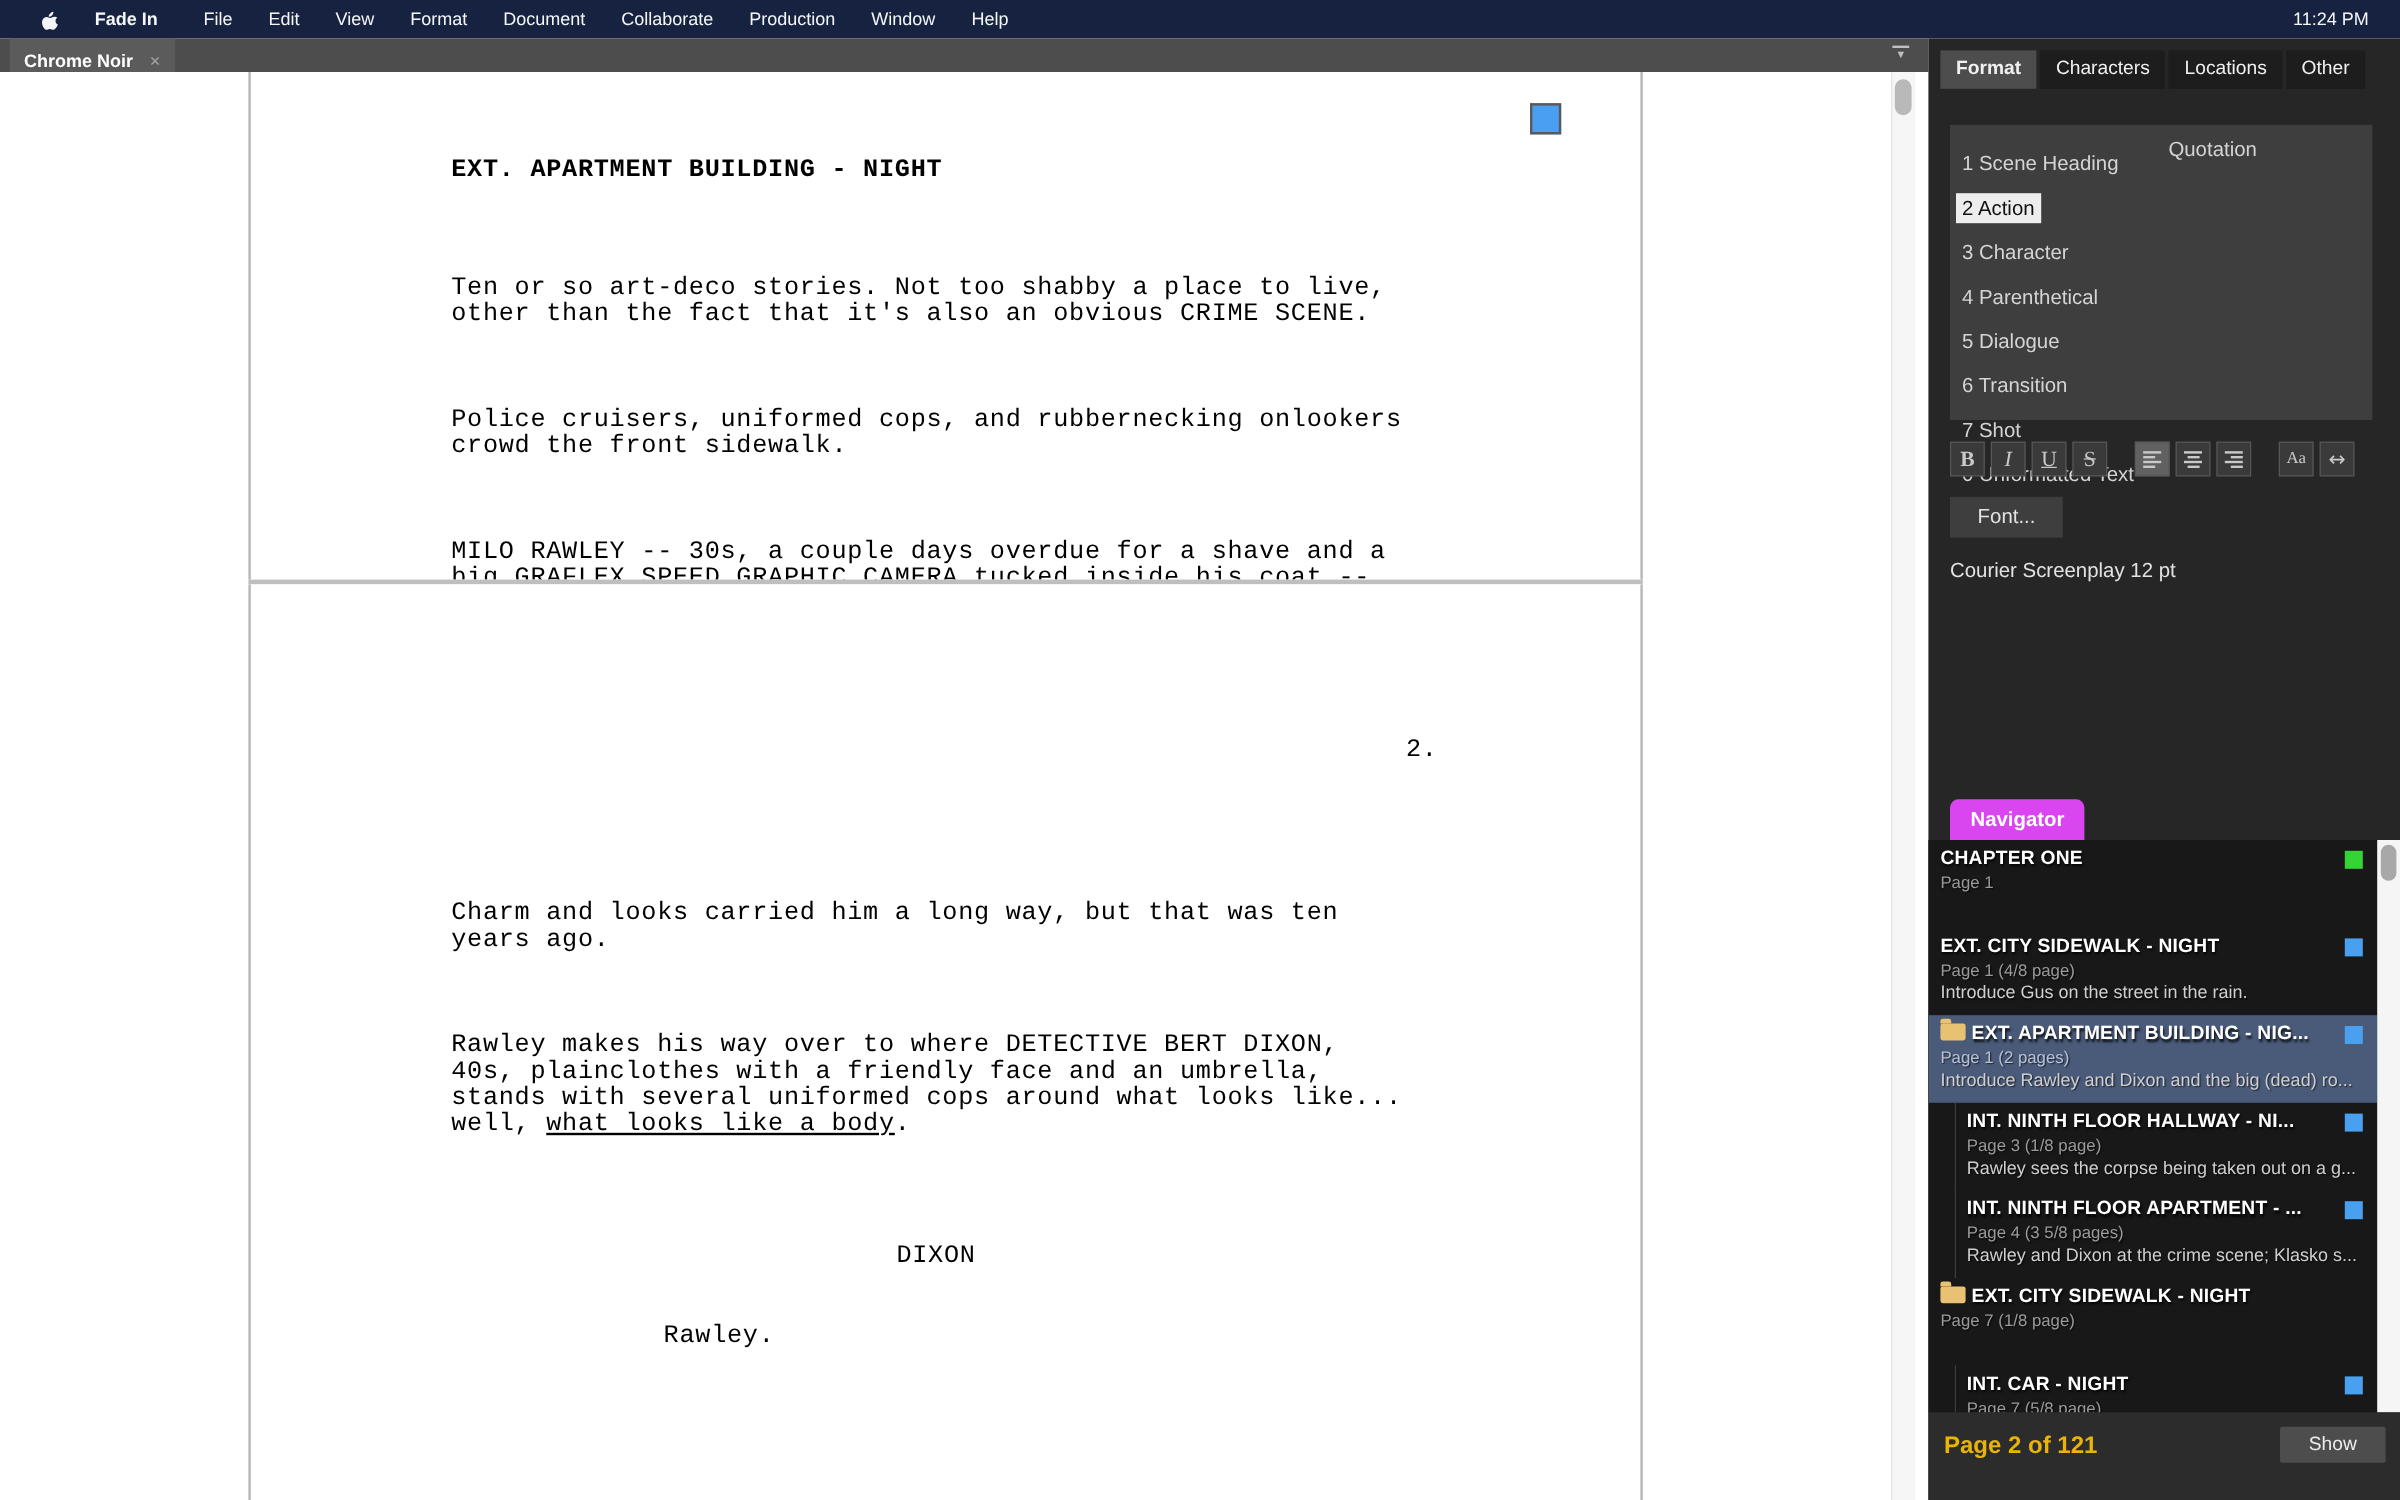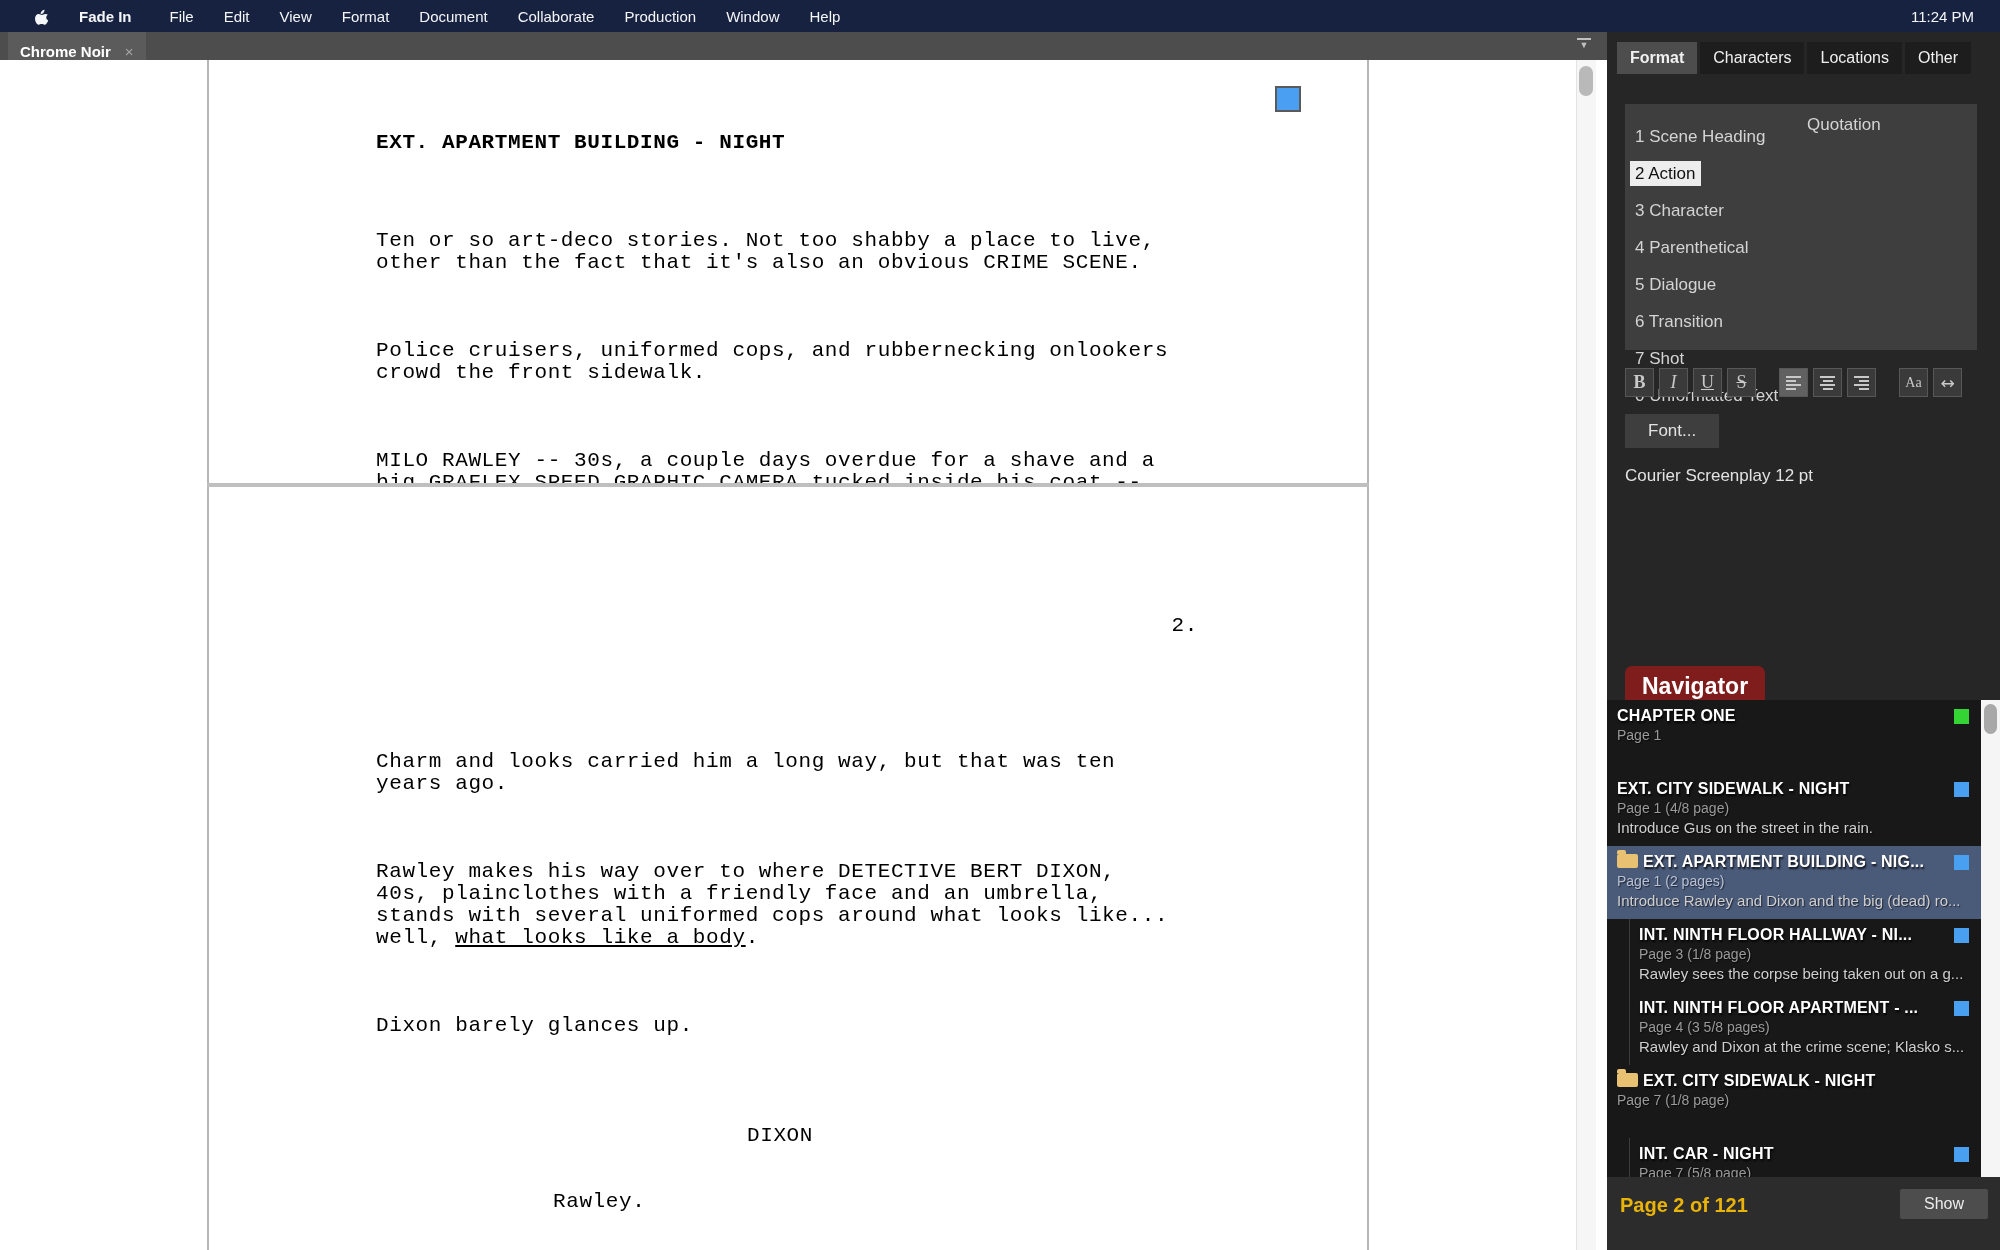--- a/index.html
+++ b/index.html
@@ -73,22 +73,22 @@
   .alico i{display:block;height:2px;background:#c9c9c9;margin-bottom:2px;}
   .al-l i:nth-child(2),.al-l i:nth-child(4){width:10px;}
   .al-c i:nth-child(2),.al-c i:nth-child(4){width:10px;margin-left:auto;margin-right:auto;}
   .al-r i:nth-child(2),.al-r i:nth-child(4){width:10px;margin-left:auto;}
   .arrow-glyph{font-family:"DejaVu Sans",sans-serif;font-size:17px;}
 
   .font-btn{position:absolute;left:18px;top:382px;background:#3e3e3e;color:#e2e2e2;
             padding:7px 23px;font-size:17px;}
   .font-info{position:absolute;left:18px;top:434px;color:#e2e2e2;font-size:17px;}
 
-  .nav-header{position:absolute;left:18px;top:634px;background:#7f1d1d;color:#fff;
-              font-weight:bold;font-size:23px;padding:7px 17px;border-radius:7px 7px 0 0;text-align:center;}
+  .nav-header{position:absolute;left:18px;top:634px;background:#d946ef;color:#fff;
+              font-weight:bold;font-size:17px;padding:7px 17px;border-radius:7px 7px 0 0;text-align:center;}
   .nav-list{position:absolute;left:0;top:668px;width:374px;height:477px;background:#181818;overflow:hidden;}
   .nav-scroll{position:absolute;left:374px;top:668px;width:19px;height:477px;background:#f5f5f5;}
   .nav-scroll .thumb{position:absolute;left:3px;top:4px;width:13px;height:30px;background:#a8a8a8;border-radius:7px;}
 
   .nav-item{position:relative;box-sizing:border-box;padding:7px 44px 0 10px;height:73px;color:#fff;}
   .nav-item.selected{background:#4a5a79;}
   .nav-title{font-weight:bold;font-size:16px;letter-spacing:0.2px;white-space:nowrap;
              text-shadow:1px 2px 2px rgba(0,0,0,0.85);}
   .nav-sub{font-size:14px;color:#9a9a9a;margin-top:2px;text-shadow:1px 1px 1px rgba(0,0,0,0.6);}
   .nav-item.selected .nav-sub{color:#b8c2d6;}
@@ -160,21 +160,20 @@
 
   <div class="page page2">
     <div class="pg-content">
       <div class="pagenum">2.</div>
       <div class="action">Charm and looks carried him a long way, but that was ten
 years ago.</div>
       <div class="action"><span>Rawley makes his way over to where DETECTIVE BERT DIXON,
 40s, plainclothes with a friendly face and an umbrella,
 stands with several uniformed cops around what looks like...
 well, </span><span class="u">what looks like a body</span><span>.</span></div>
-      <div class="action">Dixon barely glances up.</div>
 
       <div class="char-name">DIXON</div>
       <div class="dlg-text">Rawley.</div>
 
       
       
 
       
       
 

